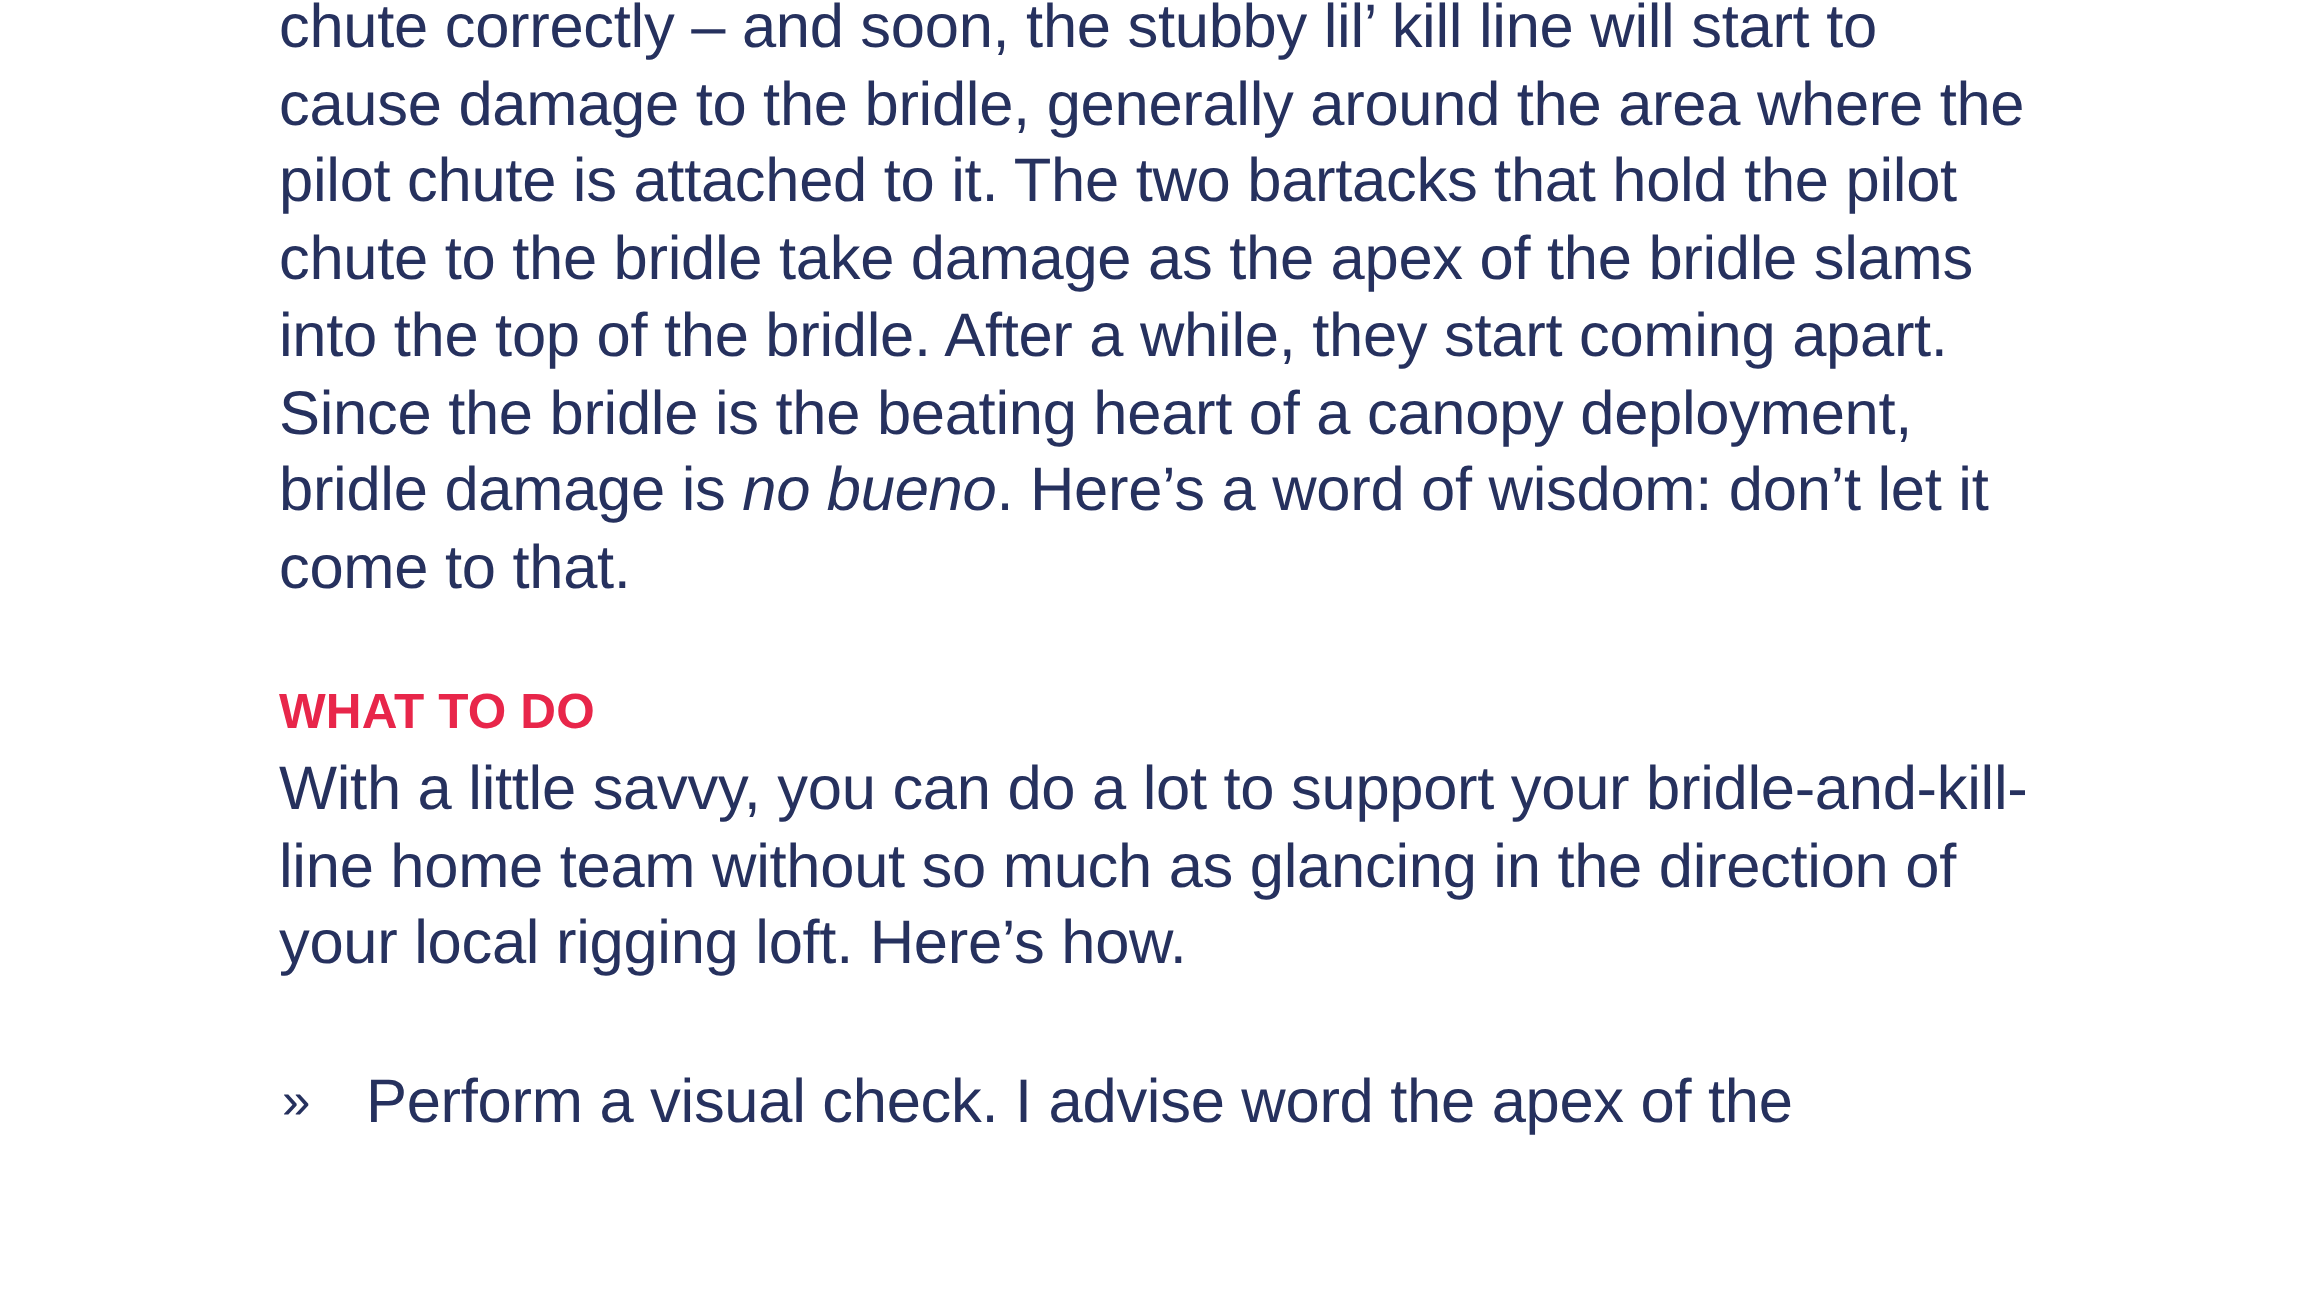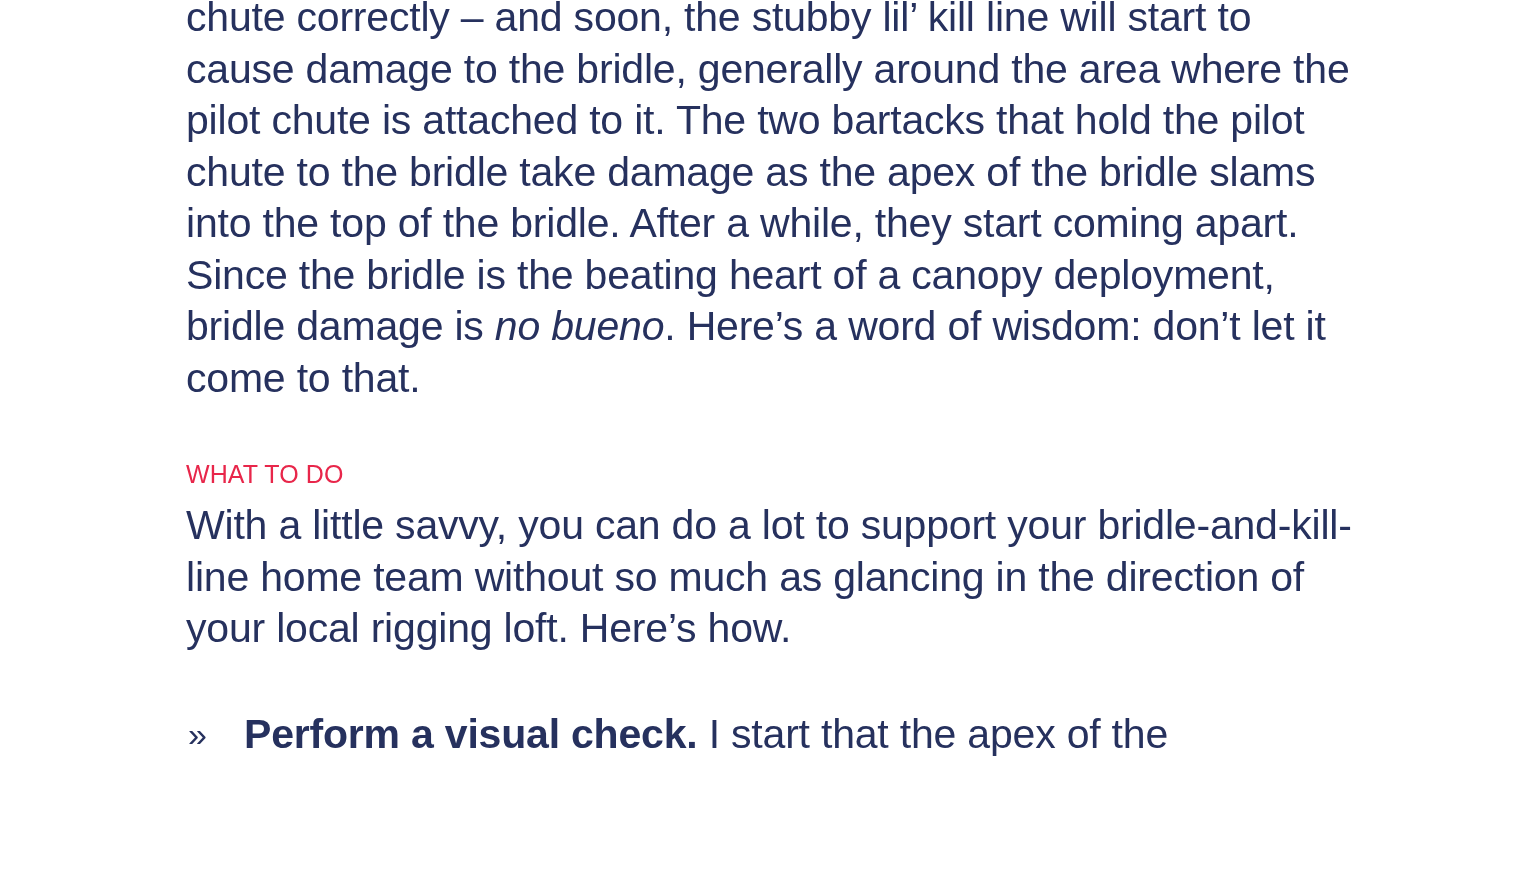--- a/index.html
+++ b/index.html
@@ -33,23 +33,23 @@
     font-weight: 400;
   }
   .body-text em {
     font-style: italic;
   }
   .para {
     margin: 0;
   }
   .heading {
     color: #e8264a;
-    font-size: 25px;
+    font-size: 33px;
     line-height: 40px;
-    font-weight: normal;
+    font-weight: bold;
     letter-spacing: 0.1px;
     margin: 0 0 6px 0;
   }
   .section-gap {
     height: 50px;
   }
   .bullet-row {
     display: flex;
     margin-top: 54px;
   }
@@ -63,36 +63,36 @@
     box-sizing: border-box;
   }
   .bullet-body {
     flex: 1 1 auto;
     color: #26315e;
     font-size: 41px;
     line-height: 51.5px;
     letter-spacing: -0.2px;
   }
   .bullet-body b {
-    font-weight: bold;
+    font-weight: normal;
   }
 </style>
 </head>
 <body>
 
 <div class="page">
   <div class="column">
 
     <p class="body-text para"><span>chute correctly – and soon, the stubby lil’ kill line will start to cause damage to the bridle, generally around the area where the pilot chute is attached to it. The two bartacks that hold the pilot chute to the bridle take damage as the apex of the bridle slams into the top of the bridle. After a while, they start coming apart. Since the bridle is the beating heart of a canopy deployment, bridle damage is </span><em>no bueno</em><span>. Here’s a word of wisdom: don’t let it come to that.</span></p>
 
     <div class="section-gap"></div>
 
     <h2 class="heading">WHAT TO DO</h2>
 
     <p class="body-text para" style="margin-top:0">With a little savvy, you can do a lot to support your bridle-and-kill-line home team without so much as glancing in the direction of your local rigging loft. Here’s how.</p>
 
     <div class="bullet-row">
       <div class="bullet-marker">»</div>
-      <div class="bullet-body"><b>Perform a visual check.</b><span> I start that the apex of the</span></div>
+      <div class="bullet-body"><b>Perform a visual check.</b><span> I advise word the apex of the</span></div>
     </div>
 
   </div>
 </div>
 
 </body></html>

